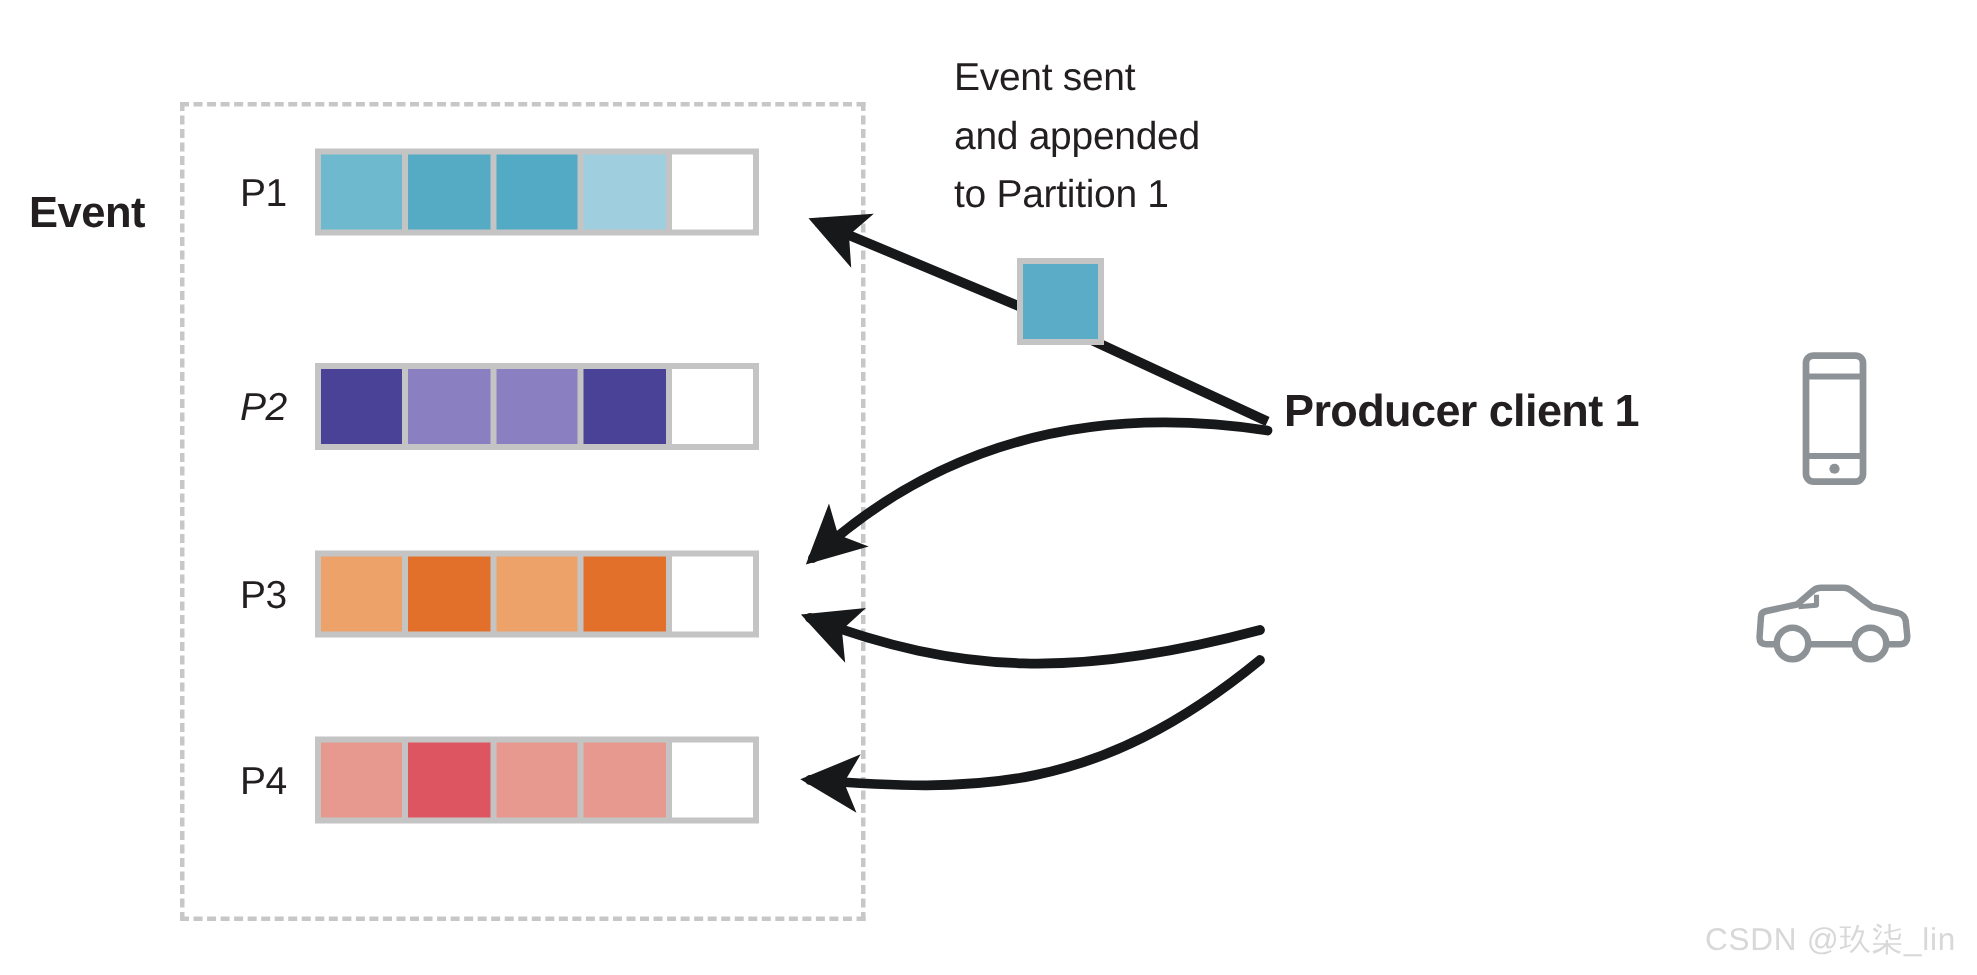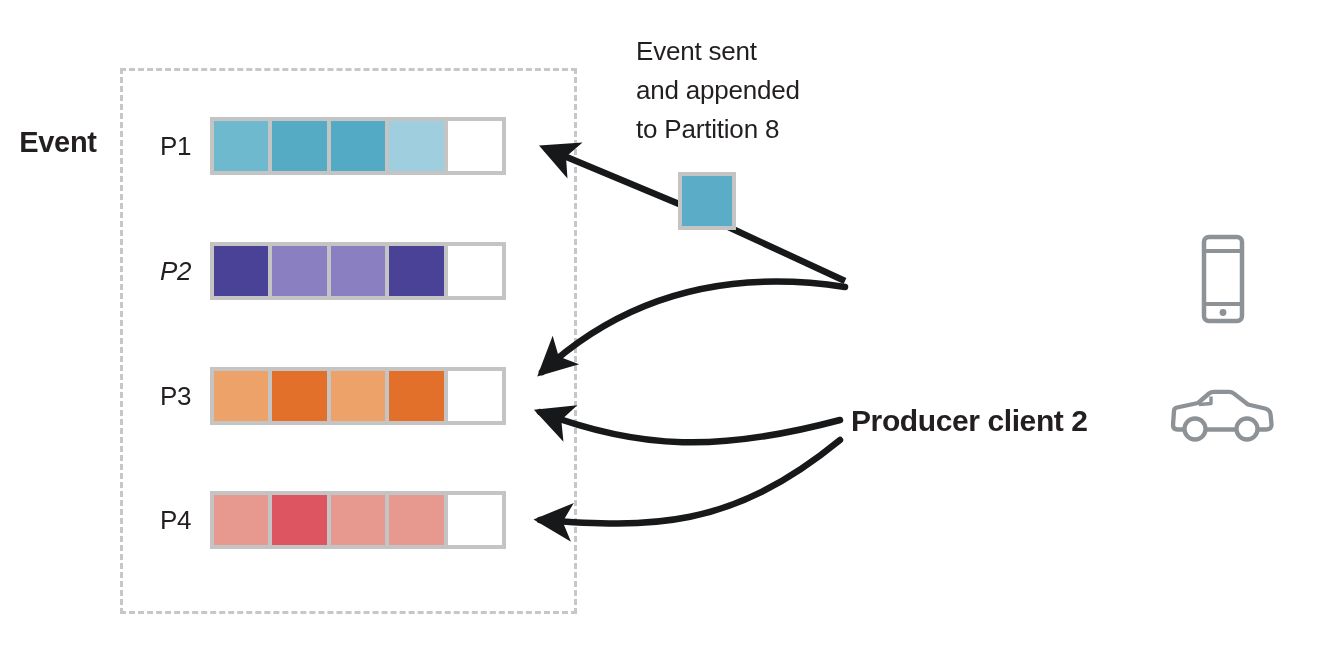--- a/index.html
+++ b/index.html
@@ -163,21 +163,21 @@
 <body>
 
 <div id="stage">
 
 
   <div class="title-topic">Event</div>
 
   <div class="topic-box"></div>
 
   <div id="partitions-container">
-      <div class="partition-row" style="top: 117px;">
+      <div class="partition-row" style="top: 99px;">
         <div class="p-label">P1</div>
         <div class="p-bar">
           <div class="p-cell" style="background: rgb(111, 185, 207);"></div>
           <div class="p-cell" style="background: rgb(85, 170, 196);"></div>
           <div class="p-cell" style="background: rgb(82, 170, 196);"></div>
           <div class="p-cell" style="background: rgb(159, 207, 222);"></div>
           <div class="p-cell" style="background: rgb(255, 255, 255);"></div>
         </div>
       </div>
       <div class="partition-row" style="top: 242px; font-style: italic;">
@@ -207,21 +207,21 @@
           <div class="p-cell" style="background: rgb(221, 85, 96);"></div>
           <div class="p-cell" style="background: rgb(232, 153, 143);"></div>
           <div class="p-cell" style="background: rgb(232, 153, 143);"></div>
           <div class="p-cell" style="background: rgb(255, 255, 255);"></div>
         </div>
       </div>
     </div>
 
   <div class="event-note">Event sent
 and appended
-to Partition 8</div>
+to Partition 1</div>
 
   <svg id="arrow-layer" viewBox="0 0 1318 650">
     <defs>
       <marker id="ah" markerWidth="7" markerHeight="7" refX="5.4" refY="3.2" orient="auto" markerUnits="strokeWidth">
         <path d="M0.4,0.2 L6.4,3.2 L0.4,6.2 L1.9,3.2 Z" fill="#17181a"></path>
       </marker>
     </defs>
 
     <path d="M 845,281 L 737,231 L 679,204 L 545,148" fill="none" stroke="#17181a" stroke-width="6.5" stroke-linecap="butt" marker-end="url(#ah)"></path>
 
@@ -229,22 +229,22 @@
 
     <path d="M 840,420 C 720,452 640,450 540,412" fill="none" stroke="#17181a" stroke-width="6.5" stroke-linecap="round" marker-end="url(#ah)"></path>
 
     <path d="M 840,440 C 730,530 650,528 540,520" fill="none" stroke="#17181a" stroke-width="6.5" stroke-linecap="round" marker-end="url(#ah)"></path>
   </svg>
 
   <div class="event-square" id="event-square" style="background: rgb(196, 196, 196);">
     <div style="background: rgb(90, 172, 199);"></div>
   </div>
 
-
-  <div class="producer-label" id="producer-2-label">Producer client 2</div>
+  <div class="producer-label" id="producer-1-label">Producer client 1</div>
+
 
   <div class="device-icon" id="phone-icon">
     <svg width="62" height="90" viewBox="0 0 62 90">
       <rect x="12" y="3" width="38" height="84" rx="5" ry="5" fill="none" stroke="#8d9297" stroke-width="4.5"></rect>
       <line x1="12" y1="17" x2="50" y2="17" stroke="#8d9297" stroke-width="4"></line>
       <line x1="12" y1="70" x2="50" y2="70" stroke="#8d9297" stroke-width="4"></line>
       <circle cx="31" cy="78.5" r="3.4" fill="#8d9297"></circle>
     </svg>
   </div>
 
@@ -253,14 +253,15 @@
       <path d="M5,37 L6,23 C6,21 7,20 9,19.5 L30,15 L41,5.5 C42.5,4.3 44,3.8 46,3.8
                L61,3.8 C63,3.8 64.5,4.4 66,5.6 L80,16.5 L97,20.5
                C100,21.3 102,23 102.5,26 L103.5,36 C103.8,39.5 102,41.5 98.5,41.5
                L9.5,41.5 C6.5,41.5 5,40 5,37 Z" fill="none" stroke="#8d9297" stroke-width="4.3" stroke-linejoin="round"></path>
       <path d="M43,8.5 L43,15.5 L31,16.5" fill="none" stroke="#8d9297" stroke-width="3.4" stroke-linejoin="round"></path>
       <circle cx="27" cy="41" r="10.5" fill="#ffffff" stroke="#8d9297" stroke-width="4.3"></circle>
       <circle cx="79" cy="41" r="10.5" fill="#ffffff" stroke="#8d9297" stroke-width="4.3"></circle>
     </svg>
   </div>
 
+  <div class="watermark">CSDN @玖柒_lin</div>
 
 </div>
 
 </body></html>

